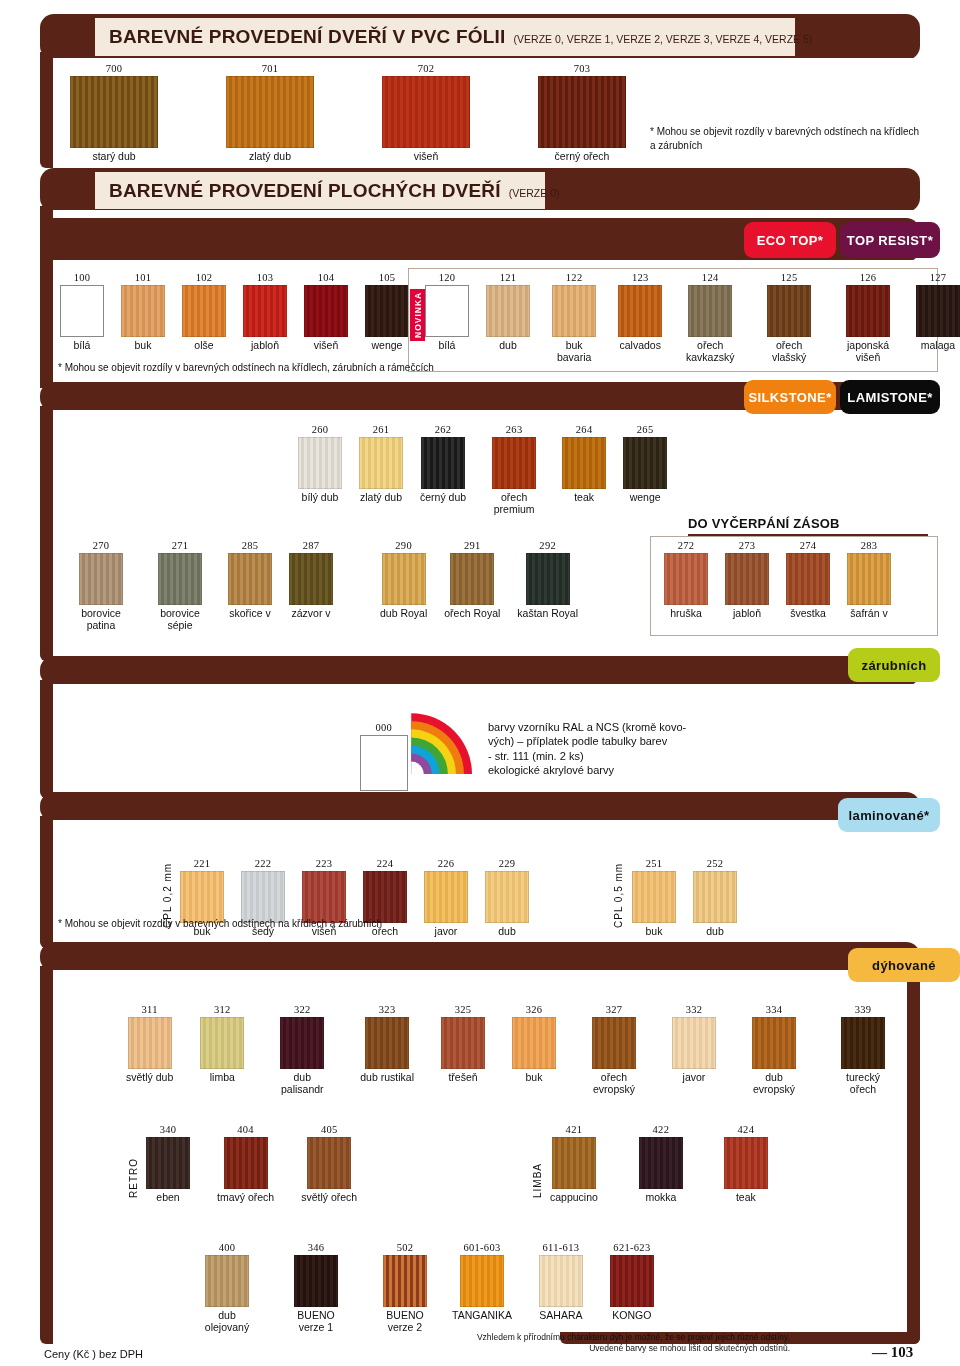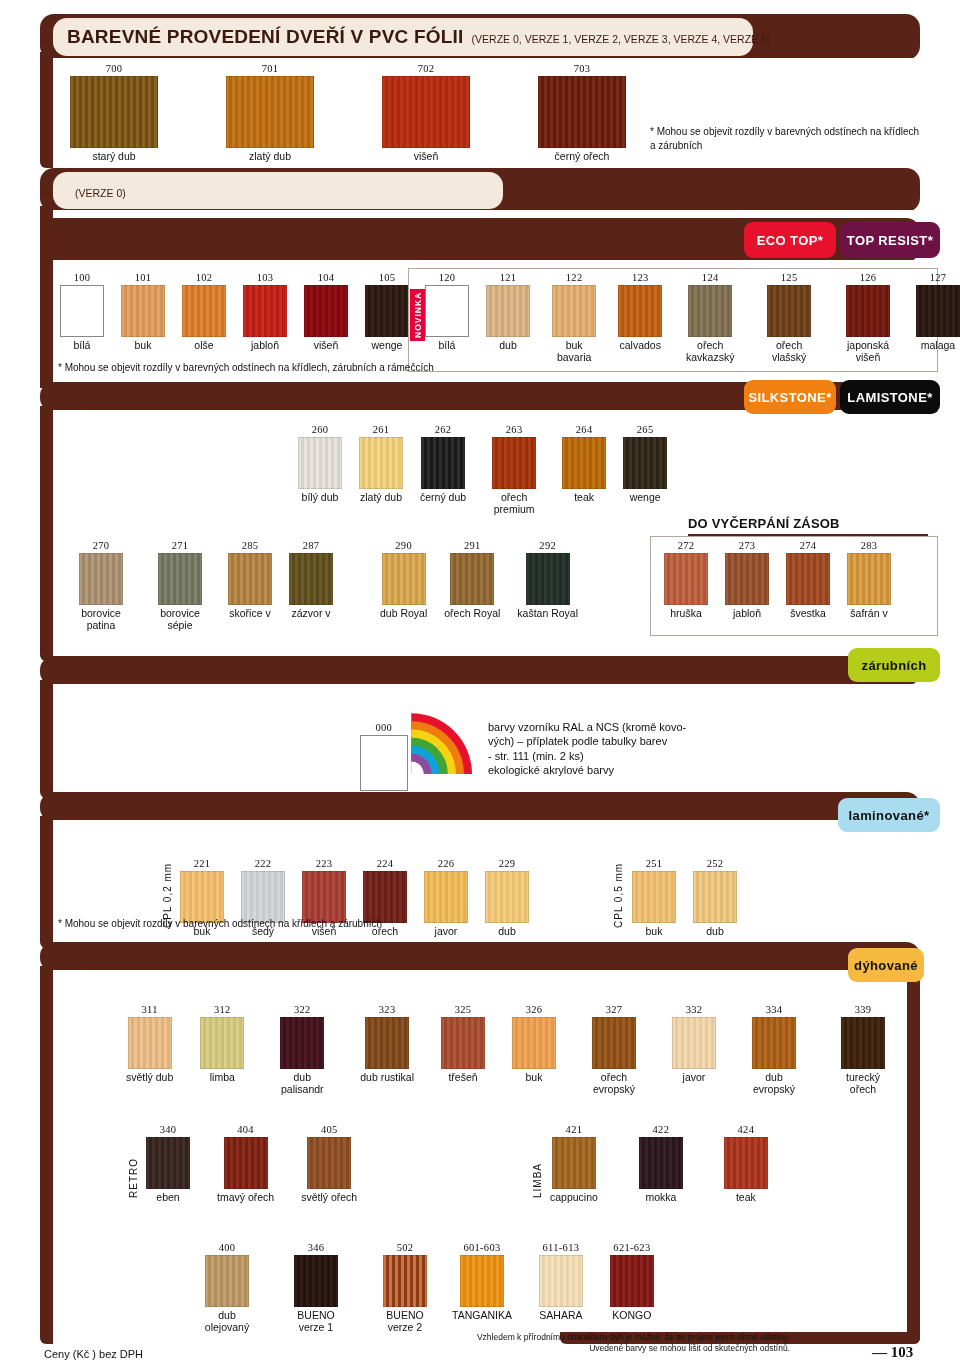--- a/index.html
+++ b/index.html
@@ -14,22 +14,22 @@
   .brown{background:#5a2317;position:absolute;}
 
   
   .band{position:absolute;background:#5a2317;border-radius:14px;}
 
   
   .panel{position:absolute;background:#ffffff;}
 
   
   .title-plate{
-    position:absolute;background:#f3e9dd;border-radius:14px;
-    display:flex;align-items:center;padding:8px 14px;box-sizing:border-box;
+    position:absolute;background:#f3e9dd;border-radius:0;
+    display:flex;align-items:center;padding:8px 14px;box-sizing:border-box;margin-left:42px;
   }
   .title-plate .t1{
     font-weight:bold;font-size:19px;letter-spacing:.2px;color:#3a1a10;
     white-space:nowrap;
   }
   .title-plate .t2{
     font-size:10.5px;color:#3a1a10;margin-left:8px;white-space:nowrap;
     position:relative;top:2px;
   }
 
@@ -128,20 +128,21 @@
     <div>a zárubních</div>
   </div>
 
   <div class="band" style="left:40px;top:168px;width:880px;height:44px;"></div>
   <div class="panel" style="left:53px;top:210px;width:867px;height:8px;"></div>
   <div class="band" style="left:40px;top:218px;width:880px;height:44px;"></div>
   <div class="panel" style="left:53px;top:260px;width:867px;height:122px;"></div>
   <div class="brown" style="left:40px;top:206px;width:13px;height:182px;"></div>
 
   <div class="title-plate" style="left:53px;top:172px;width:450px;height:37px;">
+    <span class="t1">BAREVNÉ PROVEDENÍ PLOCHÝCH DVEŘÍ</span>
     <span class="t2">(VERZE 0)</span>
   </div>
 
   <div class="badge" style="left:744px;top:222px;width:92px;height:36px;background:#e8112d;color:#fff;">
     <span>ECO TOP*</span>
   </div>
   <div class="badge" style="left:840px;top:222px;width:100px;height:36px;background:#6e1246;color:#fff;">
     <span>TOP RESIST*</span>
   </div>
 
@@ -429,21 +430,21 @@
     </div>
 
   <div class="note" style="left:58px;top:918px;width:520px;">* Mohou se objevit rozdíly v barevných odstínech na křídlech a zárubních</div>
 
   <div class="band" style="left:40px;top:942px;width:880px;height:30px;"></div>
   <div class="panel" style="left:53px;top:970px;width:867px;height:370px;"></div>
   <div class="brown" style="left:40px;top:966px;width:13px;height:378px;border-radius:0 0 0 6px;"></div>
   <div class="brown" style="left:907px;top:966px;width:13px;height:378px;border-radius:0 0 6px 0;"></div>
   <div class="brown" style="left:560px;top:1332px;width:360px;height:12px;border-radius:0 0 6px 6px;"></div>
 
-  <div class="badge" style="left:848px;top:948px;width:76px;height:34px;background:#f5b93f;color:#111;">
+  <div class="badge" style="left:848px;top:948px;width:112px;height:34px;background:#f5b93f;color:#111;">
     <span>dýhované</span>
   </div>
 
   <div class="swatch-group" id="g-ven1" style="left:126px;top:1004px;gap:27px;">
       <div class="sw">
         <div class="code">311</div>
         <div class="chip" style="width: 44px; height: 52px; background: repeating-linear-gradient(90deg, rgb(238, 195, 145) 0px, rgb(238, 195, 145) 3px, rgb(224, 177, 122) 3px, rgb(224, 177, 122) 6px);"></div>
         <div class="name">světlý dub</div>
       </div>
       <div class="sw">

